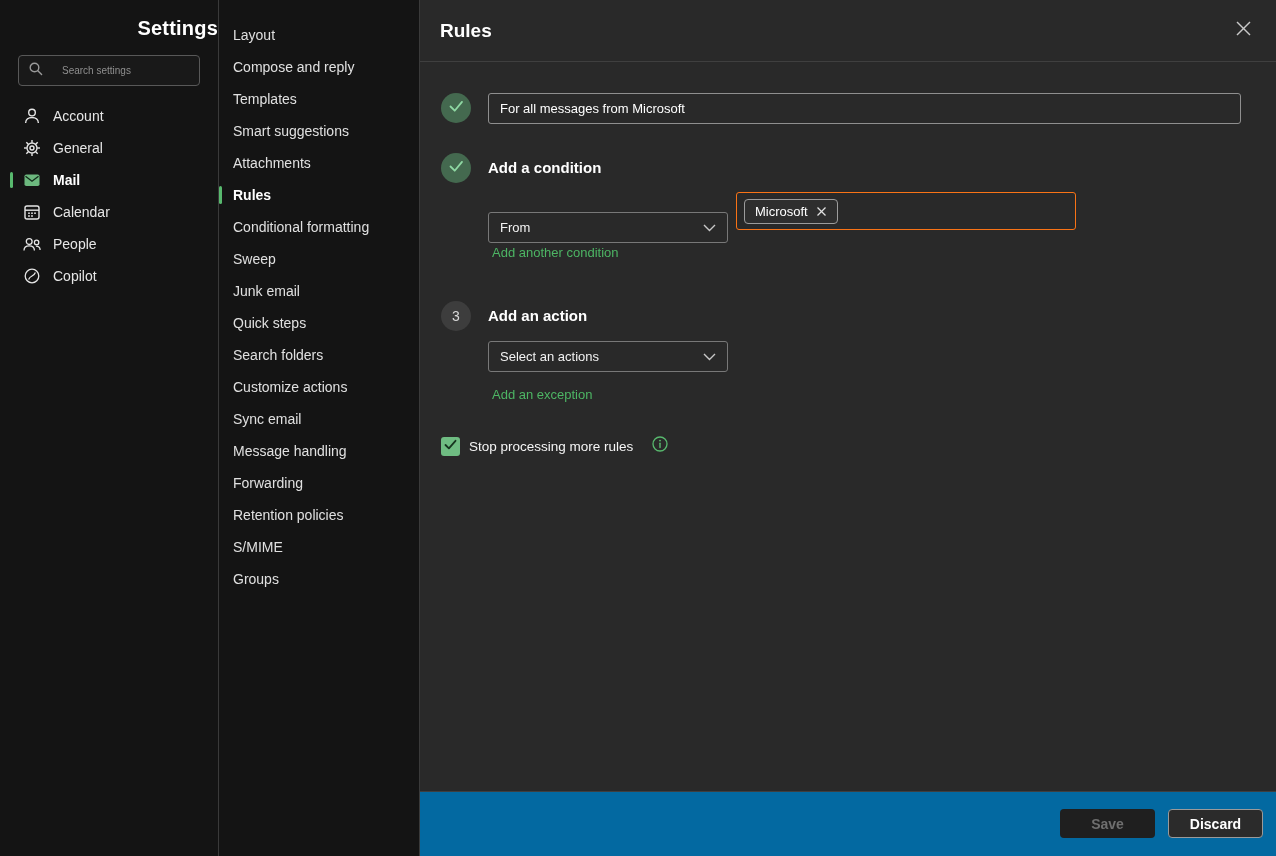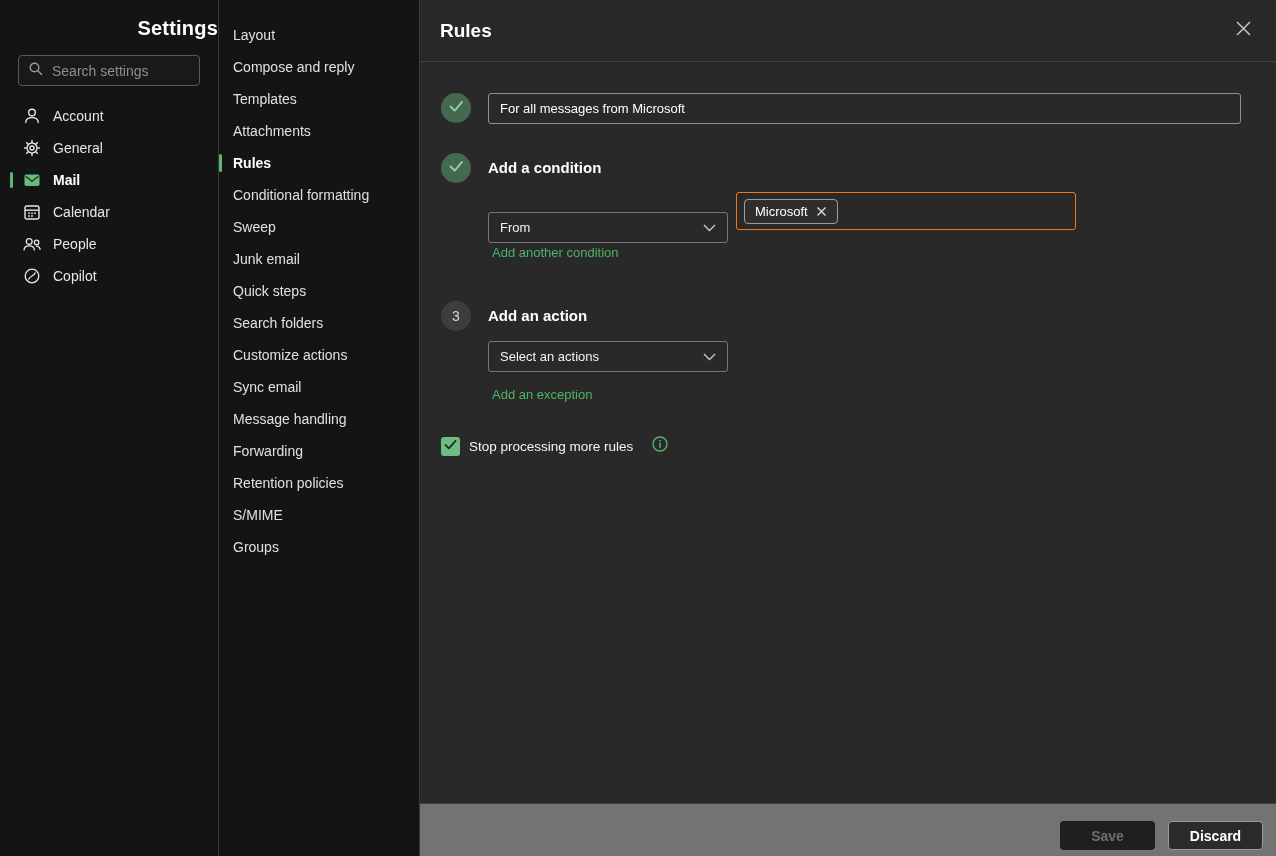--- a/index.html
+++ b/index.html
@@ -21,21 +21,21 @@
     background:#141414; border-right:1px solid #3a3a3a;
   }
   .settings-title { padding:17px 0 0 20px; font-size:20px; font-weight:700; letter-spacing:.2px;text-align:right; }
   .search-box {
     margin:15px 18px 0 18px; height:31px;
     border:1px solid #585858; border-radius:4px; background:#191919;
     display:flex; align-items:center; padding:0 9px; gap:8px;
   }
   .search-box input {
     flex:1; background:transparent; border:none; outline:none;
-    color:#22c55e; font-size:14px; font-family:inherit; min-width:0;
+    color:#22c55e; font-size:10px; font-family:inherit; min-width:0;margin-left:10px;
   }
   .search-box input::placeholder { color:#8f8f8f; }
   .side-items { margin-top:14px; }
   .side-item {
     height:32px; display:flex; align-items:center;
     padding-left:10px; font-size:14px; color:#e6e6e6; cursor:pointer;
   }
   .side-ind { width:3px; height:16px; border-radius:2px; background:transparent; flex:none; }
   .side-item.active .side-ind { background:#58b96e; }
   .side-icon { width:20px; height:20px; margin-left:9px; flex:none; display:flex; align-items:center; justify-content:center; }
@@ -100,22 +100,22 @@
 
   .checkbox {
     position:absolute; left:21px; top:437px; width:19px; height:19px;
     background:#6fbc82; border-radius:3px;
     display:flex; align-items:center; justify-content:center; cursor:pointer;
   }
   .checkbox-label { position:absolute; left:49px; top:439px; font-size:13.5px; color:#f5f5f5; }
   .info-btn { position:absolute; left:230px; top:436px; width:20px; height:20px; display:flex; align-items:center; justify-content:center; cursor:pointer; }
 
   .footer {
-    position:absolute; left:0; bottom:0; width:100%; height:53px;
-    background:#737373; border-top:1px solid #3f3f3f;
+    position:absolute; left:0; bottom:0; width:100%; height:65px;
+    background:#0369a1; border-top:1px solid #3f3f3f;
   }
   .btn { position:absolute; top:17px; width:95px; height:29px; border-radius:4px; font-size:14px; font-family:inherit; cursor:pointer; }
   .btn-save {
     right:121px; background:#1f1f1f; border:none; color:#6f6f6f; font-weight:600;
   }
   .btn-discard {
     right:13px; background:#2b2b2b; border:1px solid #9a9a9a; color:#fff; font-weight:700;
   }
 </style>
 </head>
@@ -226,20 +226,23 @@
       <div class="nav-item">
           <span>Layout</span>
         </div>
       <div class="nav-item">
           <span>Compose and reply</span>
         </div>
       <div class="nav-item">
           <span>Templates</span>
         </div>
       <div class="nav-item">
+          <span>Smart suggestions</span>
+        </div>
+      <div class="nav-item">
           <span>Attachments</span>
         </div>
       <div class="nav-item active">
           <span class="nav-ind"></span>
           <span>Rules</span>
         </div>
       <div class="nav-item">
           <span>Conditional formatting</span>
         </div>
       <div class="nav-item">

